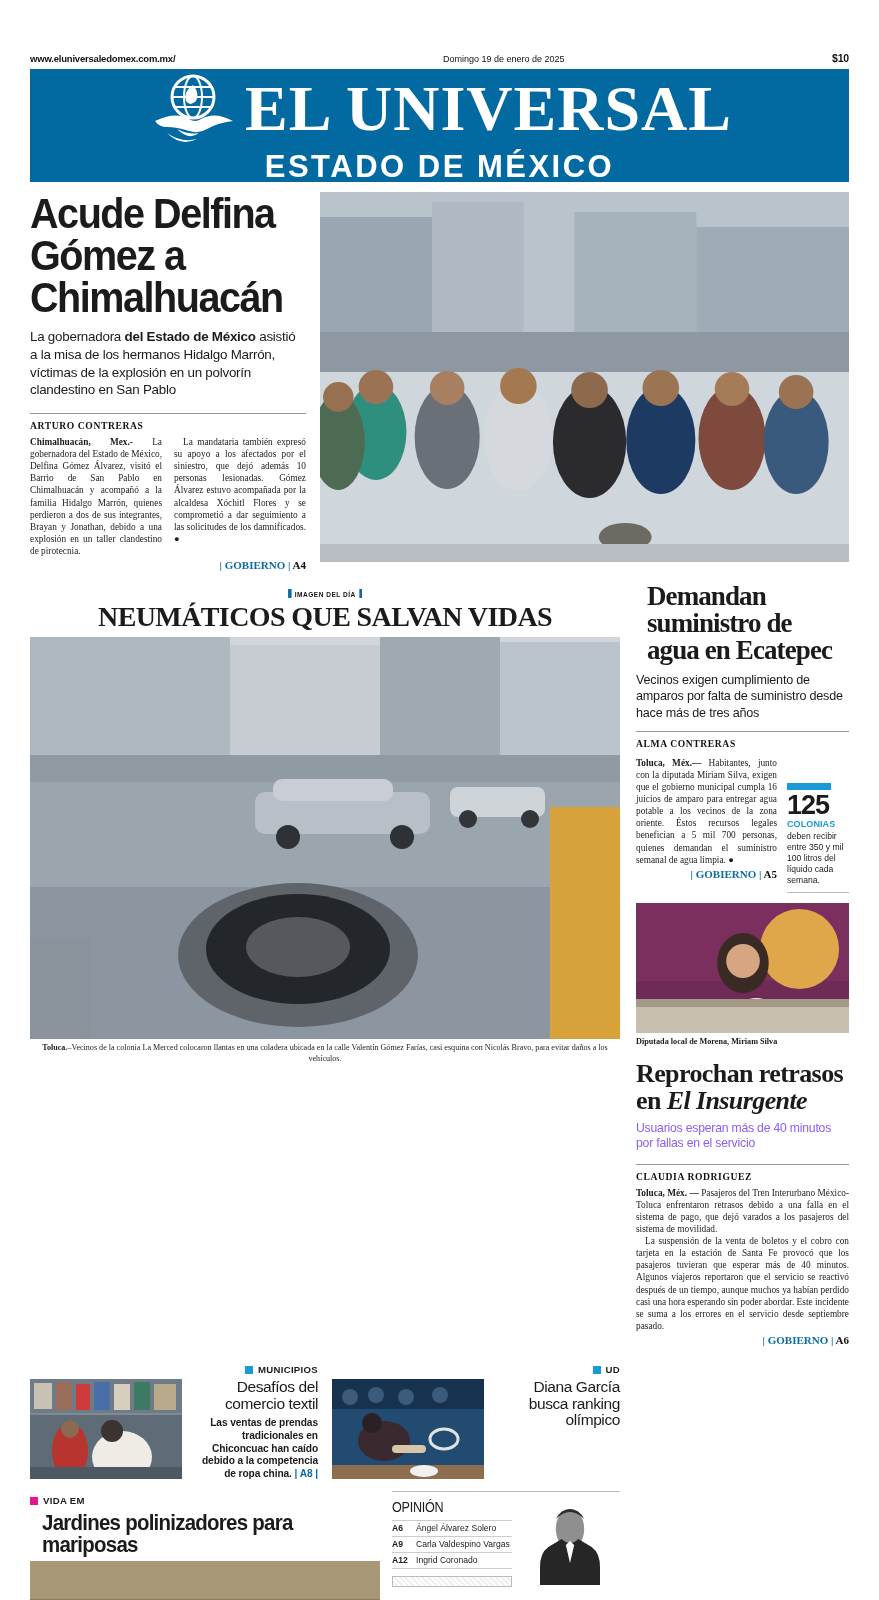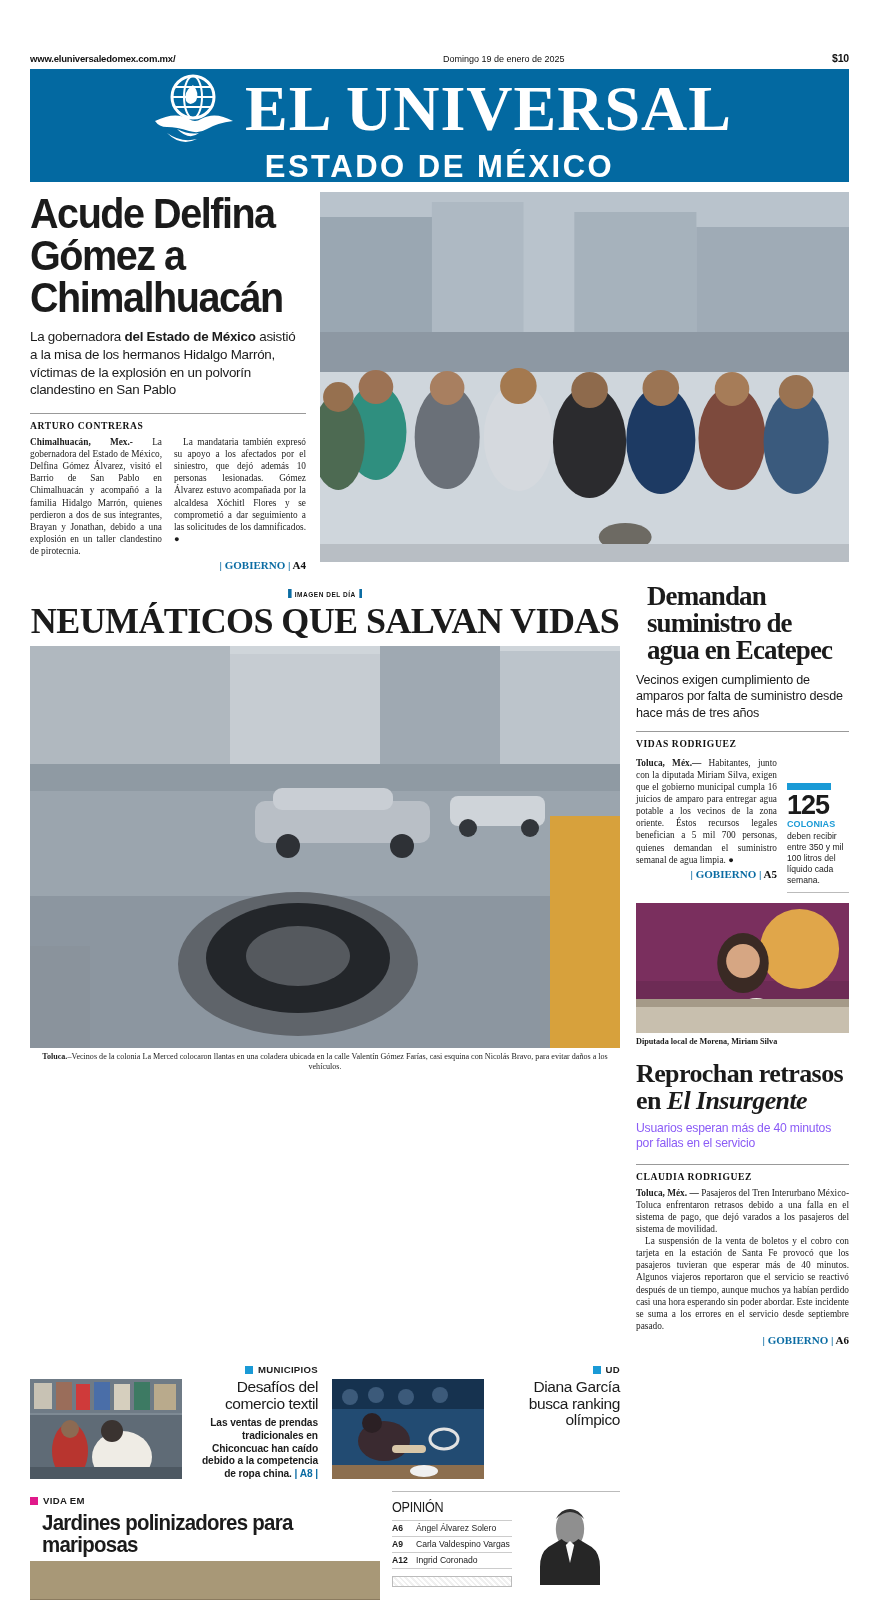--- a/index.html
+++ b/index.html
@@ -155,21 +155,21 @@
     letter-spacing: 0.6px;
     color: #111;
     transform: scaleX(0.88);
   }
   .kicker .bar {
     display: inline-block; width: 3.5px; height: 9px; background: #0b6ca3;
     vertical-align: -1px; margin: 0 4px;
   }
   .imagen-title {
     font-family: "Liberation Serif", serif;
-    font-size: 36px;
+    font-size: 28px;
     text-align: center;
     letter-spacing: -0.6px;
     color: #1b1b1b;
     line-height: 1.02;
     margin-bottom: 6px;
   }
 
   .water-head {
     font-family: "Liberation Serif", serif;
     font-weight: bold;
@@ -388,21 +388,21 @@
         <span class="credit"></span>
       </div>
       <div class="caption" style="text-align:center">
         <b>Toluca.</b><span>–Vecinos de la colonia La Merced colocaron llantas en una coladera ubicada en la calle Valentín Gómez Farías, casi esquina con Nicolás Bravo, para evitar daños a los vehículos.</span>
       </div>
     </div>
 
     <div class="mid-right">
       <h2 class="water-head">Demandan suministro de agua en Ecatepec</h2>
       <p class="water-deck">Vecinos exigen cumplimiento de amparos por falta de suministro desde hace más de tres años</p>
-      <div class="byline" style="margin-top:10px">VIDAS RODRIGUEZ</div>
+      <div class="byline" style="margin-top:10px">ALMA CONTRERAS</div>
 
       <div class="water-body-wrap">
         <div class="water-col">
           <div class="body-text">
             <p class="first"><b>Toluca, Méx.—</b><span> Habitantes, junto con la diputada Miriam Silva, exigen que el gobierno municipal cumpla 16 juicios de amparo para entregar agua potable a los vecinos de la zona oriente. Éstos recursos legales benefician a 5 mil 700 personas, quienes demandan el suministro semanal de agua limpia. ●</span></p>
           </div>
           <div class="section-ref">
             <span class="sec">| GOBIERNO |</span>
             <span class="pg">A5</span>
           </div>

